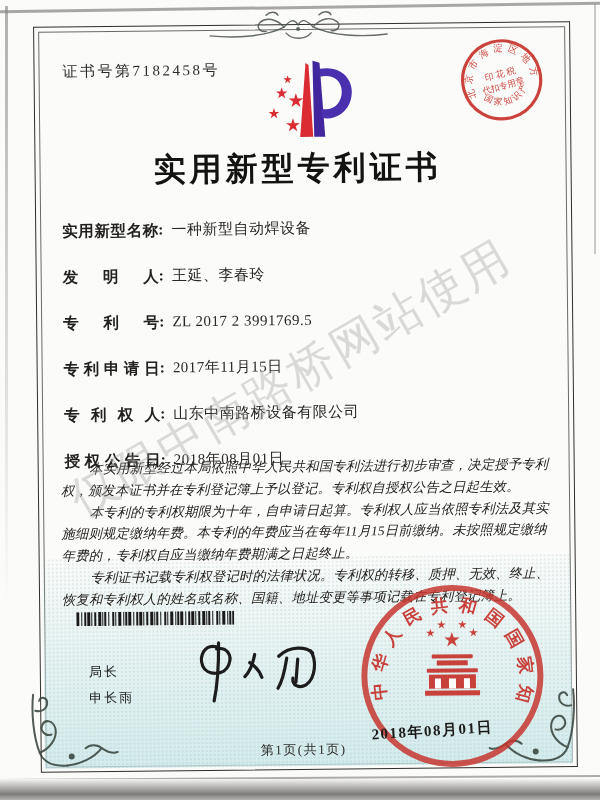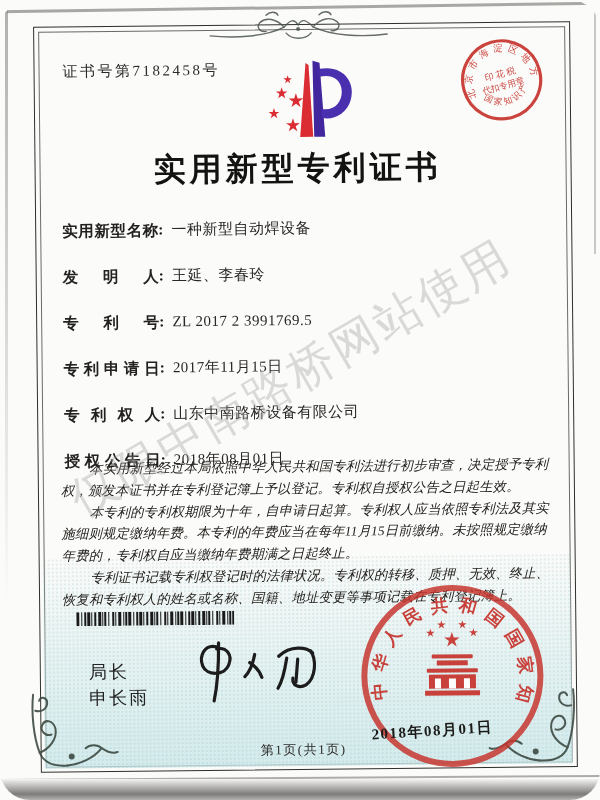--- a/index.html
+++ b/index.html
@@ -2,21 +2,21 @@
 <html><head>
 <meta charset="utf-8">
 <style>
   html,body{margin:0;padding:0;}
   body{
     width:600px;height:800px;overflow:hidden;position:relative;
     background:#fbfbf9;
     font-family:"Liberation Serif","DejaVu Serif",serif;
     color:#1d1d1d;
   }
-  .photo{position:absolute;inset:0;overflow:hidden;border-radius:30px;}
+  .photo{position:absolute;inset:0;overflow:hidden;}
   
   .edge-top{position:absolute;left:-12px;right:-12px;top:6px;height:2.5px;background:#85837f;transform:rotate(-0.8deg);opacity:.7;}
   .edge-left{position:absolute;left:5px;top:6px;width:2.5px;height:600px;background:linear-gradient(#8a8886,rgba(138,136,134,0));opacity:.65;}
   .edge-right{position:absolute;right:4px;top:4px;width:2px;height:250px;background:#8d8b89;opacity:.45;}
   .edge-bottomline{position:absolute;left:0;right:0;bottom:21px;height:2px;background:#6e6c6a;opacity:.55;transform:rotate(-0.4deg);}
   .scan-bottom{position:absolute;left:0;right:0;bottom:0;height:21px;
     background:linear-gradient(180deg,#f4f4f2 0%,#a3a19f 50%,#7e7c7a 72%,#b5b3b1 100%);}
   
   .cert{position:absolute;inset:0;transform:rotate(-0.6deg);transform-origin:50% 50%;}
   .frame{position:absolute;left:37px;top:24px;width:535px;height:744px;border:1.6px solid #2f2f2d;}
@@ -37,21 +37,21 @@
   .frow{line-height:27px;margin-bottom:18px;white-space:nowrap;}
   .flabel{display:inline-block;width:96px;font-size:15.5px;font-weight:700;text-align:justify;text-align-last:justify;color:#23211f;vertical-align:bottom;}
   .fcolon{font-size:15.5px;font-weight:700;margin-right:8px;}
   .fvalue{font-size:15px;color:#2a2826;letter-spacing:0.5px;}
   
   .paras{position:absolute;left:60px;top:456px;width:492px;z-index:3;}
   .paras p{margin:0;font-size:13.3px;line-height:21.8px;text-indent:2.15em;font-style:italic;letter-spacing:0.2px;color:#24221f;}
   
   .barcode{position:absolute;left:74px;top:610px;z-index:3;}
   .officer{position:absolute;left:86px;top:657px;z-index:3;font-family:"Liberation Sans","DejaVu Sans",sans-serif;}
-  .officer div{font-size:18px;line-height:26px;letter-spacing:2px;color:#222;}
+  .officer div{font-size:13px;line-height:26px;letter-spacing:2px;color:#222;}
   .signature{position:absolute;left:192px;top:640px;width:132px;height:70px;z-index:4;}
   .seal{position:absolute;left:352px;top:580px;width:196px;height:196px;z-index:4;opacity:.93;}
   .issue-date{position:absolute;left:368px;top:723px;z-index:6;font-size:15px;font-weight:700;letter-spacing:1.5px;color:#1b1b19;transform:rotate(-3deg);}
   .footer{position:absolute;left:0;right:0;top:741px;text-align:center;font-size:13px;letter-spacing:1.5px;color:#2c2a28;z-index:3;}
   
   .watermark{position:absolute;left:58px;top:474px;width:640px;z-index:6;
     font-family:"Liberation Sans","DejaVu Sans",sans-serif;
     font-size:47px;letter-spacing:3px;color:#9a9a9a;opacity:.34;white-space:nowrap;
     transform:rotate(-29.5deg);transform-origin:0 0;pointer-events:none;}
   

